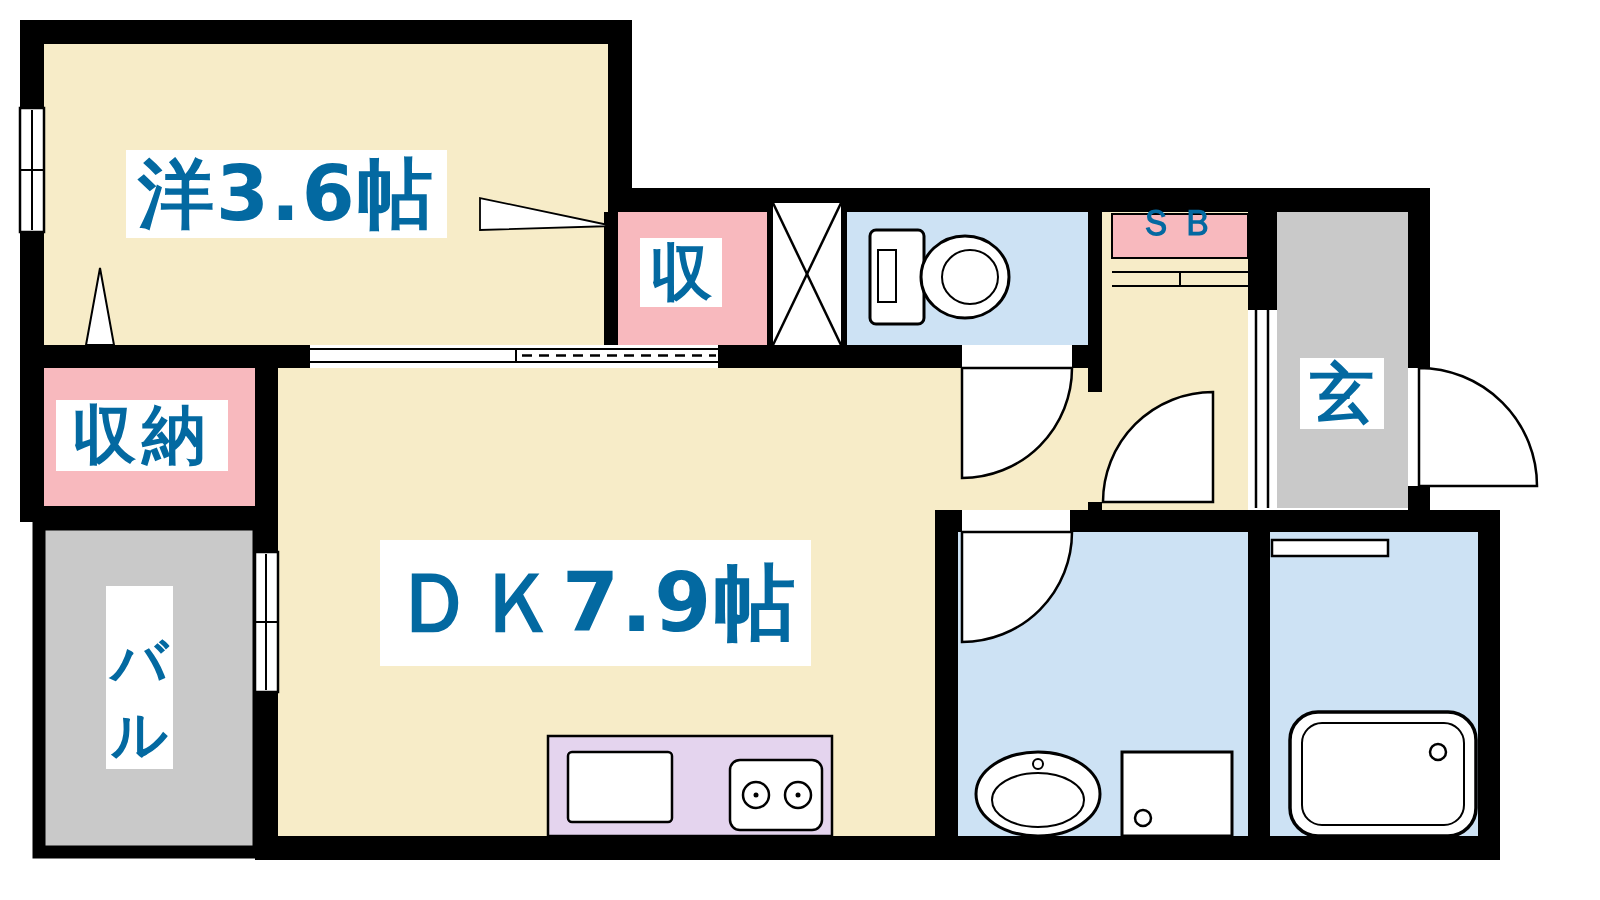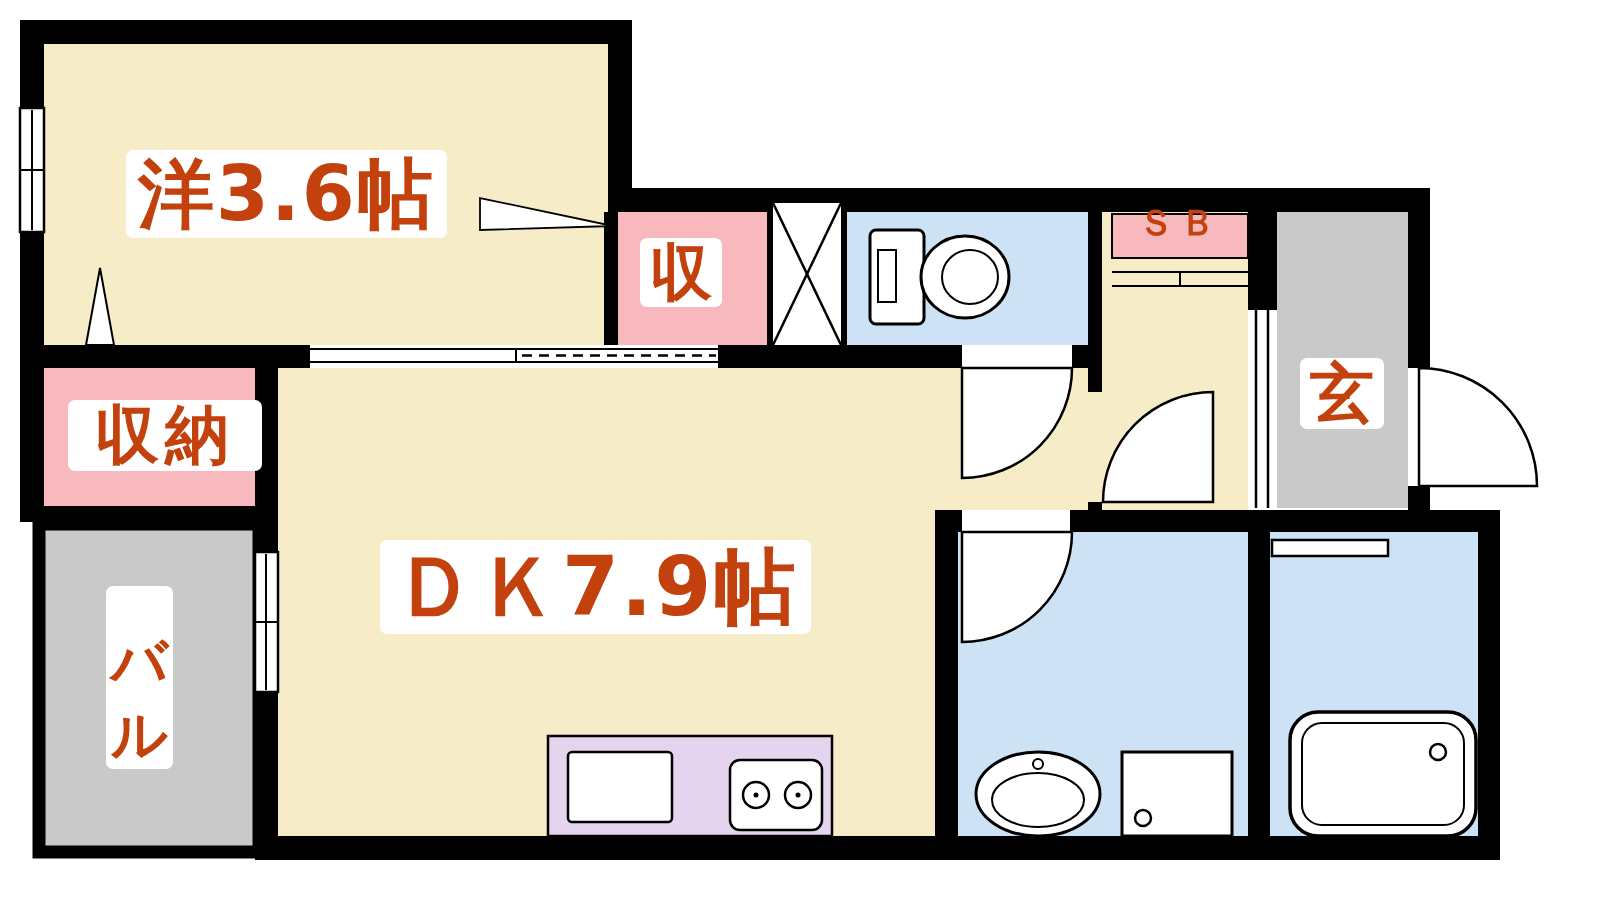--- a/index.html
+++ b/index.html
@@ -2,32 +2,32 @@
 <html><head>
 <meta charset="utf-8">
 <style>
   html,body { margin:0; padding:0; background:#ffffff; }
   .plan {
     position:relative; width:1600px; height:900px; background:#ffffff;
     overflow:hidden; font-family:"DejaVu Sans", sans-serif;
   }
   .plan svg { position:absolute; left:0; top:0; }
   .lbl {
-    position:absolute; background:#ffffff; color:#c2410c;
-    font-weight:bold; line-height:1.05; white-space:nowrap;border-radius:7px;
+    position:absolute; background:#ffffff; color:#0369a1;
+    font-weight:bold; line-height:1.05; white-space:nowrap;
   }
   #lbl-yoshitsu { left:126px; top:150px; font-size:76px; padding:4px 12px; letter-spacing:2px; }
   #lbl-shu     { left:640px;  top:238px; font-size:62px; padding:2px 10px; }
   #lbl-sb      { left:1112px; top:204px; width:136px; text-align:center; font-size:36px;
                  background:transparent; letter-spacing:6px; padding:0; }
   #lbl-genkan  { left:1300px; top:358px; font-size:64px; padding:2px 10px; }
-  #lbl-shuno   { left:56px;   top:400px; font-size:64px; padding:2px 27px; letter-spacing:6px;margin-left:12px; }
+  #lbl-shuno   { left:56px;   top:400px; font-size:64px; padding:2px 16px; letter-spacing:6px; }
   #lbl-bal     { left:106px;  top:586px; font-size:56px; padding:12px 4px;
                  writing-mode:vertical-rl; text-orientation:upright; letter-spacing:16px; }
-  #lbl-dk      { left:380px;  top:540px; font-size:82px; padding:4px 14px; letter-spacing:2px; }
+  #lbl-dk      { left:380px;  top:540px; font-size:82px; padding:20px 14px; letter-spacing:2px; }
 </style>
 </head>
 <body>
 
 <div class="plan">
 
 <svg width="1600" height="900" viewBox="0 0 1600 900">
 
   <g>
     <rect x="44" y="44" width="564" height="301" fill="#F7ECC8"></rect>

